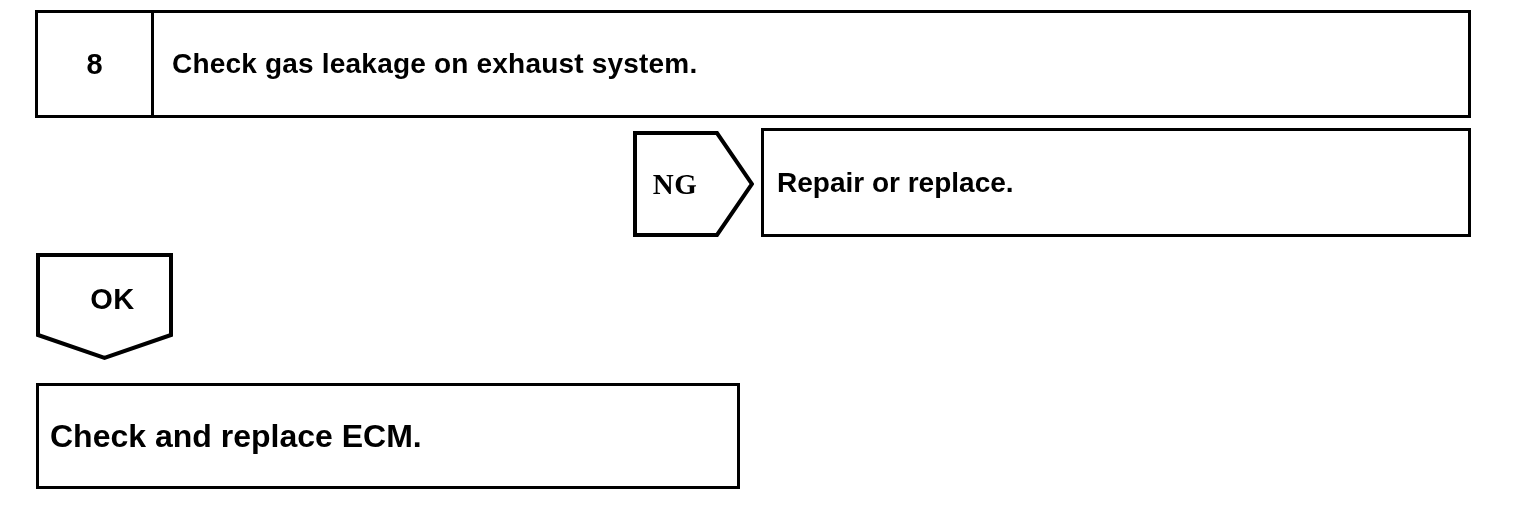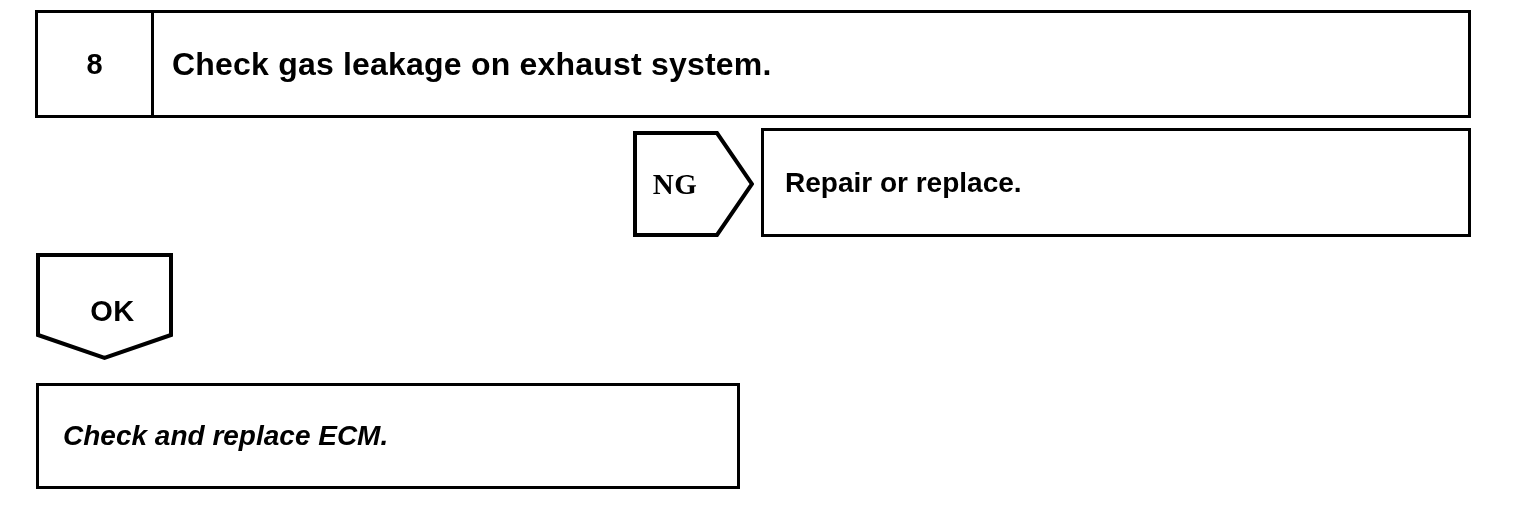--- a/index.html
+++ b/index.html
@@ -37,45 +37,44 @@
     width: 113px;
     align-self: stretch;
     border-right: 3px solid #000000;
     display: flex;
     align-items: center;
     justify-content: center;
     font-size: 29px;
   }
   .step-text {
     padding-left: 18px;
-    font-size: 32px;
+    font-size: 28px;
     letter-spacing: 0.2px;
   }
   
   .repair-box {
     left: 761px;
     top: 128px;
     width: 710px;
     height: 109px;
   }
   .repair-text {
-    padding-left: 21px;
+    padding-left: 13px;
     font-size: 28px;
   }
   
   .ecm-box {
     left: 36px;
     top: 383px;
     width: 704px;
     height: 106px;
   }
   .ecm-text {
-    padding-left: 24px;
-    font-size: 28px;
-    font-style: italic;
+    padding-left: 11px;
+    font-size: 32px;
   }
   
   .connector {
     position: absolute;
   }
   .ng-connector {
     left: 633px;
     top: 131px;
     width: 121px;
     height: 106px;
@@ -99,21 +98,21 @@
   }
   .ng-label {
     left: 0;
     top: 0;
     width: 84px;
     height: 106px;
     font-family: Liberation Serif, serif;
   }
   .ok-label {
     left: 0;
-    top: 16px;
+    top: 4px;
     width: 153px;
     height: 84px;
   }
 </style>
 </head>
 <body>
 
 <div class="canvas">
 
   <div class="box step-box">

